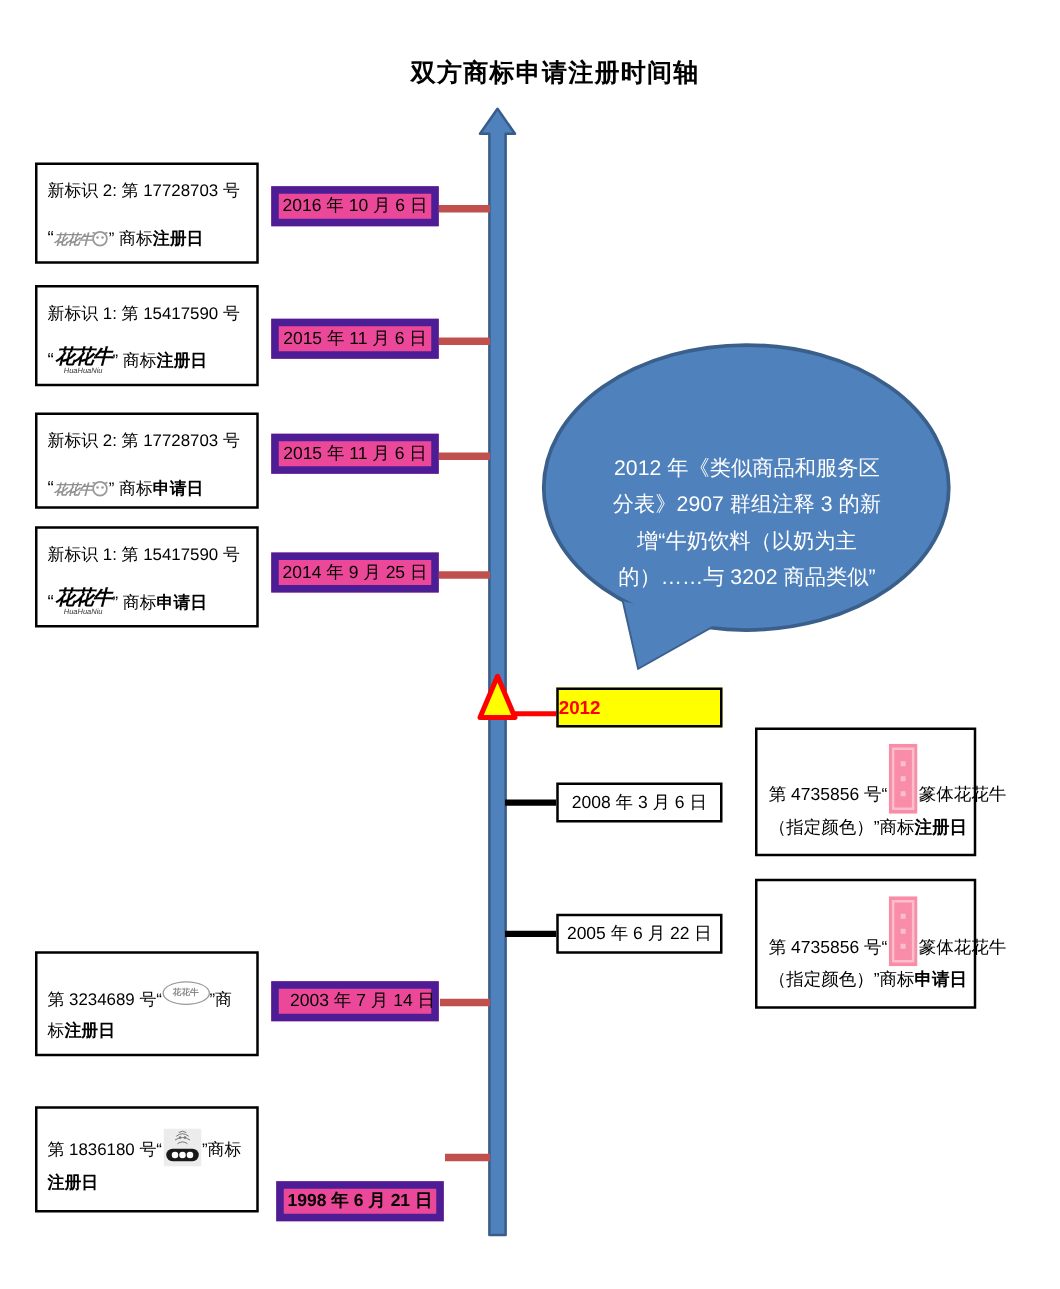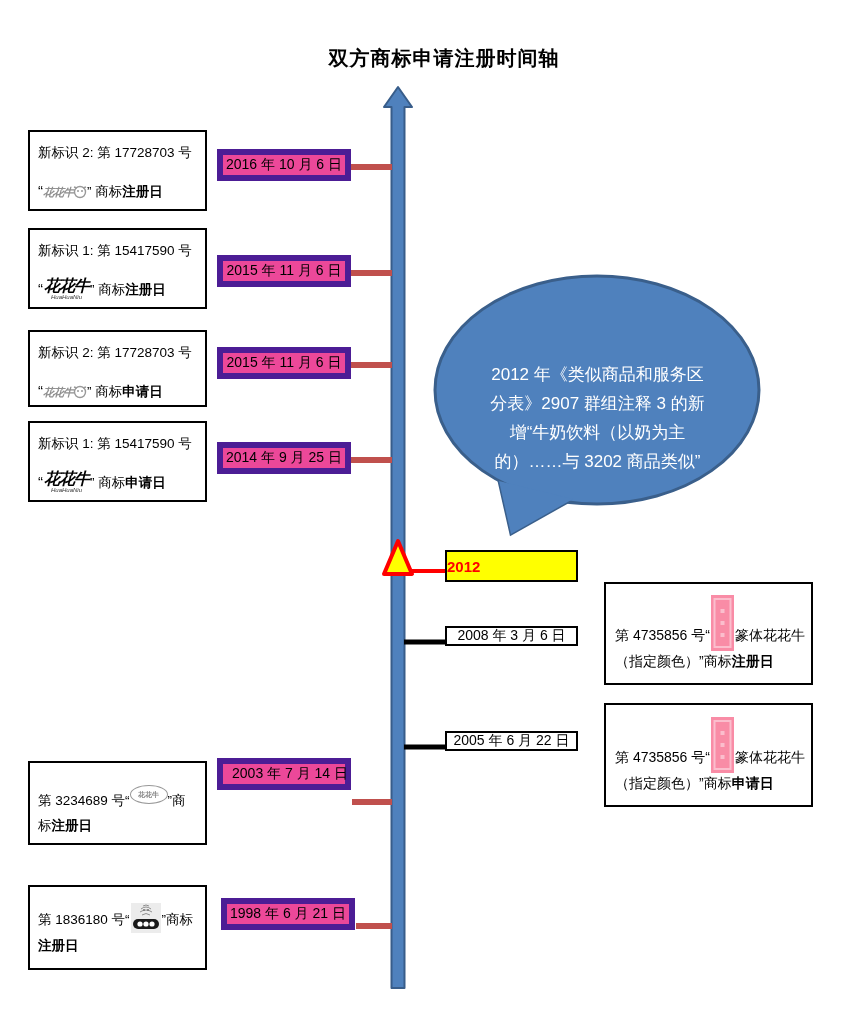--- a/index.html
+++ b/index.html
@@ -11,27 +11,27 @@
   .lbox { position:absolute; left:28px; width:179px; border:2px solid #000;
           background:#fff; font-size:13.5px; padding:10px 2px 0 8px; line-height:22px; }
   .lbox .l1 { white-space:nowrap; }
   .lbox .l2 { margin-top:16px; white-space:nowrap; }
   .lbox5 { padding-top:22px; line-height:25px; }
   .lbox6 { padding-top:16px; line-height:25px; }
   .q { font-size:15px; }
   .datebox { position:absolute; width:134px; height:32px; border:6px solid #4c1d95;
              background:#ec4899; font-size:14px; display:flex; align-items:center;
              justify-content:center; white-space:nowrap; }
-  .datebox-r { position:absolute; width:133px; height:20px; border:2px solid #000;
+  .datebox-r { position:absolute; width:133px; height:32px; border:2px solid #000;
              background:#fff; font-size:14px; display:flex; align-items:center;
              justify-content:center; white-space:nowrap; }
   .yearbox { position:absolute; left:445px; top:550px; width:133px; height:32px;
              border:2px solid #000; display:flex; align-items:center; 
              font-size:15px; font-weight:bold; }
-  .rbox { position:absolute; left:604px; width:209px; height:103px; border:2px solid #000;
+  .rbox { position:absolute; left:604px; width:177px; height:103px; border:2px solid #000;
           background:#fff; font-size:14px; line-height:21px; }
   .rbox .inner { position:absolute; left:9px; bottom:11px; width:196px; }
   .seal { display:inline-block; width:23px; height:56px; vertical-align:-11px; margin:0 1px; }
   .callout-text { position:absolute; left:450px; top:328px; width:295px; text-align:center;
                   color:#fff; font-size:17px; line-height:29px;margin-top:32px; }
   b { font-weight:bold; }
   .logo-hhn2 { display:inline-block; color:#909090; font-weight:bold; font-style:italic;
                font-size:11px; letter-spacing:-1px; }
   .logo-hhn1 { display:inline-block; text-align:center; line-height:1; vertical-align:-5px; margin:0 1px; }
   .logo-hhn1 .main { font-weight:bold; font-style:italic; font-size:16px; letter-spacing:-1px; display:block; }
@@ -110,24 +110,24 @@
   </div>
 <div class="datebox" style="left:217px; top:255px;">
     <span>2015 年 11 月 6 日</span>
   </div>
 <div class="datebox" style="left:217px; top:347px;">
     <span>2015 年 11 月 6 日</span>
   </div>
 <div class="datebox" style="left:217px; top:442px;">
     <span>2014 年 9 月 25 日</span>
   </div>
-<div class="datebox" style="left:217px; top:758px;padding-left:12px;">
+<div class="datebox" style="left:217px; top:785px;padding-left:12px;">
     <span>2003 年 7 月 14 日</span>
   </div>
-<div class="datebox" style="left:221px; top:898px;">
+<div class="datebox" style="left:221px; top:945px;font-weight:bold;">
     <span>1998 年 6 月 21 日</span>
   </div>
 
 <div class="datebox-r" style="left:445px; top:626px;">
     <span>2008 年 3 月 6 日</span>
   </div>
 <div class="datebox-r" style="left:445px; top:731px;">
     <span>2005 年 6 月 22 日</span>
   </div>
 

